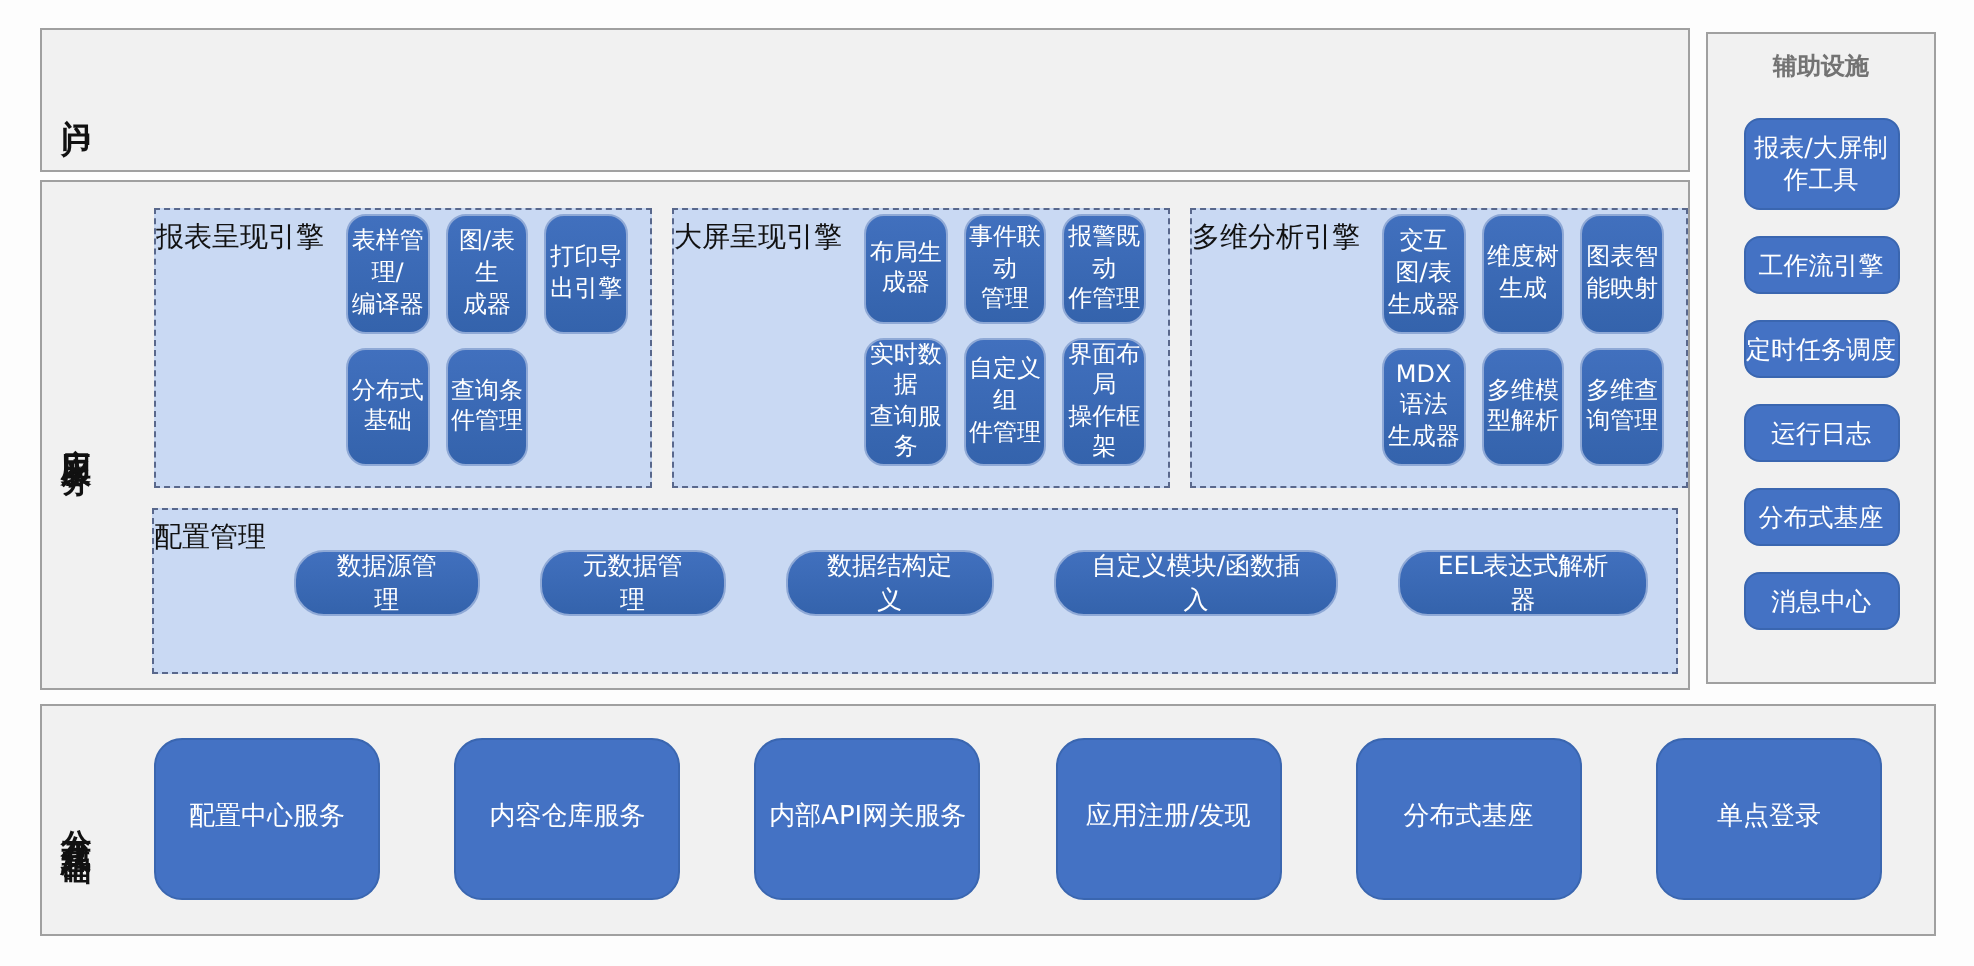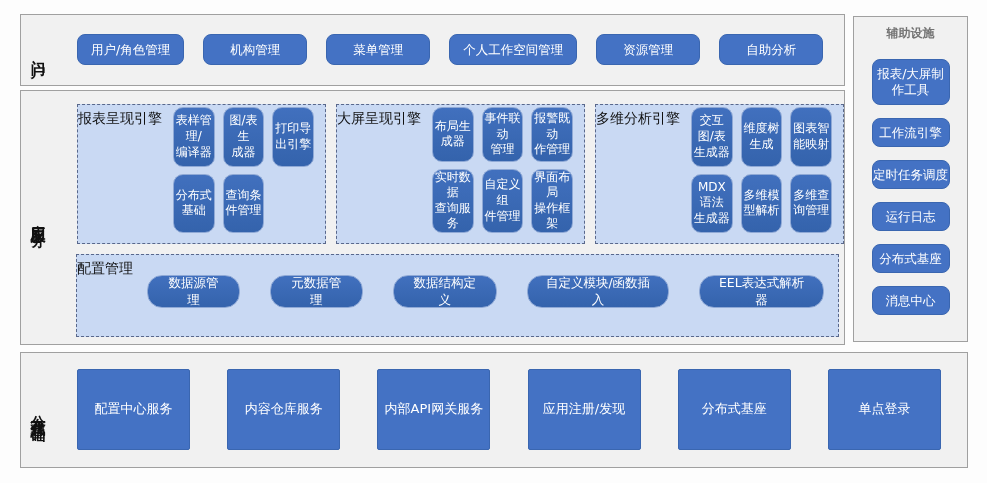--- a/index.html
+++ b/index.html
@@ -103,38 +103,30 @@
   .aux-col .btn { width: 78px; height: 29px; font-size: 12.5px; }
   .aux-col .btn.tall { height: 46px; }
 
   
   .base-row {
     position: absolute; left: 56px; right: 26px; top: 16px; height: 81px;
     display: flex; justify-content: space-between; align-items: center;
   }
   .base-row .btn {
     height: 81px; min-width: 113px; padding: 0 4px;
-    border-radius: 2px; font-size: 13px;
+    border-radius: 14px; font-size: 13px;
   }
 </style>
 </head>
 <body>
 
 <div class="canvas">
 
   <div class="panel" id="portal-section">
     <div class="vlabel">门户</div>
-    <div class="portal-row">
-      <div class="btn">用户/角色管理</div>
-      <div class="btn">机构管理</div>
-      <div class="btn">菜单管理</div>
-      <div class="btn">个人工作空间管理</div>
-      <div class="btn">资源管理</div>
-      <div class="btn">自助分析</div>
-    </div>
   </div>
 
   <div class="panel" id="app-section">
     <div class="vlabel">应用服务</div>
 
     <div class="engines-row">
 
       <div class="dashed-box">
         <div class="dashed-title">报表呈现引擎</div>
         <div class="engine-grid">

